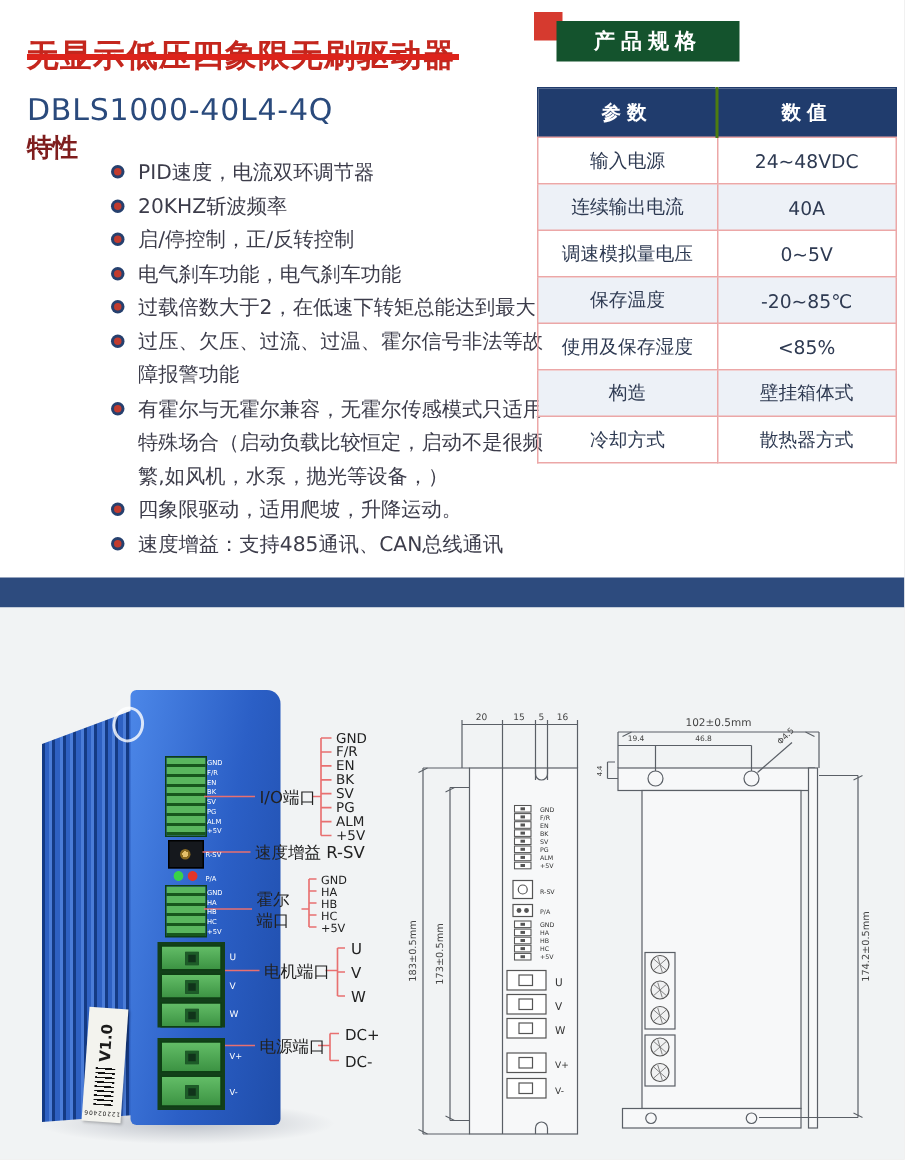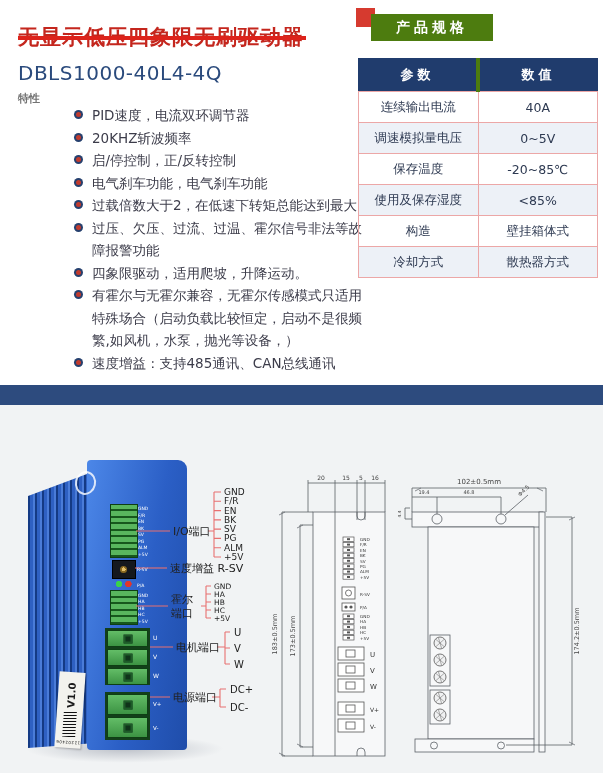--- a/index.html
+++ b/index.html
@@ -6,34 +6,34 @@
   .page{position:relative;width:603px;height:773px;background:#ffffff;overflow:hidden;
         font-family:"DejaVu Sans",sans-serif;color:#333;}
   .abs{position:absolute;}
 
   
   .title{left:18px;top:9px;font-size:21px;font-weight:bold;color:#c4261d;letter-spacing:1px;white-space:nowrap;}
   .title-underline{left:18px;top:36px;width:288px;height:4px;background:#dd231b;}
   .model{left:18px;top:44px;font-size:20px;font-weight:500;color:#2a4a7c;letter-spacing:.5px;white-space:nowrap;}
 
   .features{left:18px;top:88px;display:flex;}
-  .features-label{width:40px;font-size:11px;font-weight:bold;color:#737373;line-height:22.5px;}
+  .features-label{width:40px;font-size:17px;font-weight:bold;color:#7f1d1d;line-height:22.5px;}
   .feature-list{margin:16px;padding:0 0 0 18px;width:282px;list-style:none;}
   .feature-list li{position:relative;font-size:13.5px;line-height:22.5px;color:#3c3c4a;}
   .feature-list li::before{content:"";position:absolute;left:-16px;top:8px;width:5px;height:5px;
         border-radius:50%;background:#c23b2e;box-shadow:0 0 0 2px #26406e;}
 
   
   .red-square{left:356px;top:8px;width:19px;height:19px;background:#d63a2f;}
-  .spec-banner{left:371px;top:14px;width:122px;height:27px;background:#4d7c0f;color:#fff;
+  .spec-banner{left:371px;top:14px;width:122px;height:27px;background:#14532d;color:#fff;
         font-size:14px;font-weight:bold;letter-spacing:4px;display:flex;align-items:center;justify-content:center;}
   .spec-table{left:358px;top:58px;width:240px;border-collapse:collapse;table-layout:fixed;}
   .spec-table th{background:#203c6d;color:#fff;font-size:13px;font-weight:bold;letter-spacing:4px;
         height:30px;border:1px solid #203c6d;border-bottom:1px solid #eca7a7;}
-  .spec-table th + th{border-left:4px solid #4d7c0f;}
+  .spec-table th + th{border-left:2px solid #4d7c0f;}
   .spec-table td{height:28px;font-size:12.5px;color:#2e3a52;text-align:center;border:1px solid #eca7a7;}
   .spec-table tbody tr:nth-child(even) td{background:#edf1f7;}
 
   
   .divider{left:0;top:385px;width:603px;height:20px;background:#2d4b7e;}
   .bottom{left:0;top:405px;width:603px;height:368px;background:#f1f3f4;}
 
   
   .photo{left:15px;top:440px;width:280px;height:330px;}
   .photo .shadow{left:2px;top:294px;width:215px;height:30px;
@@ -89,37 +89,41 @@
 
   <div class="abs features">
     <div class="features-label">特性</div>
     <ul class="feature-list">
       <li><span>PID速度，电流双环调节器</span></li>
       <li><span>20KHZ斩波频率</span></li>
       <li><span>启/停控制，正/反转控制</span></li>
       <li><span>电气刹车功能，电气刹车功能</span></li>
       <li><span>过载倍数大于2，在低速下转矩总能达到最大</span></li>
       <li><span>过压、欠压、过流、过温、霍尔信号非法等故障报警功能</span></li>
+      <li><span>有霍尔与无霍尔兼容，无霍尔传感模式只适用特殊场合（启动负载比较恒定，启动不是很频繁,如风机，水泵，抛光等设备，）</span></li>
       <li><span>四象限驱动，适用爬坡，升降运动。</span></li>
-      <li><span>有霍尔与无霍尔兼容，无霍尔传感模式只适用特殊场合（启动负载比较恒定，启动不是很频繁,如风机，水泵，抛光等设备，）</span></li>
       <li><span>速度增益：支持485通讯、CAN总线通讯</span></li>
     </ul>
   </div>
 
   <div class="abs red-square"></div>
   <div class="abs spec-banner">产品规格</div>
 
   <table class="abs spec-table">
     <thead>
       <tr>
         <th>参数</th>
         <th>数值</th>
       </tr>
     </thead>
     <tbody>
+      <tr>
+          <td>输入电源</td>
+          <td>24~48VDC</td>
+        </tr>
       <tr>
           <td>连续输出电流</td>
           <td>40A</td>
         </tr>
       <tr>
           <td>调速模拟量电压</td>
           <td>0~5V</td>
         </tr>
       <tr>
           <td>保存温度</td>

